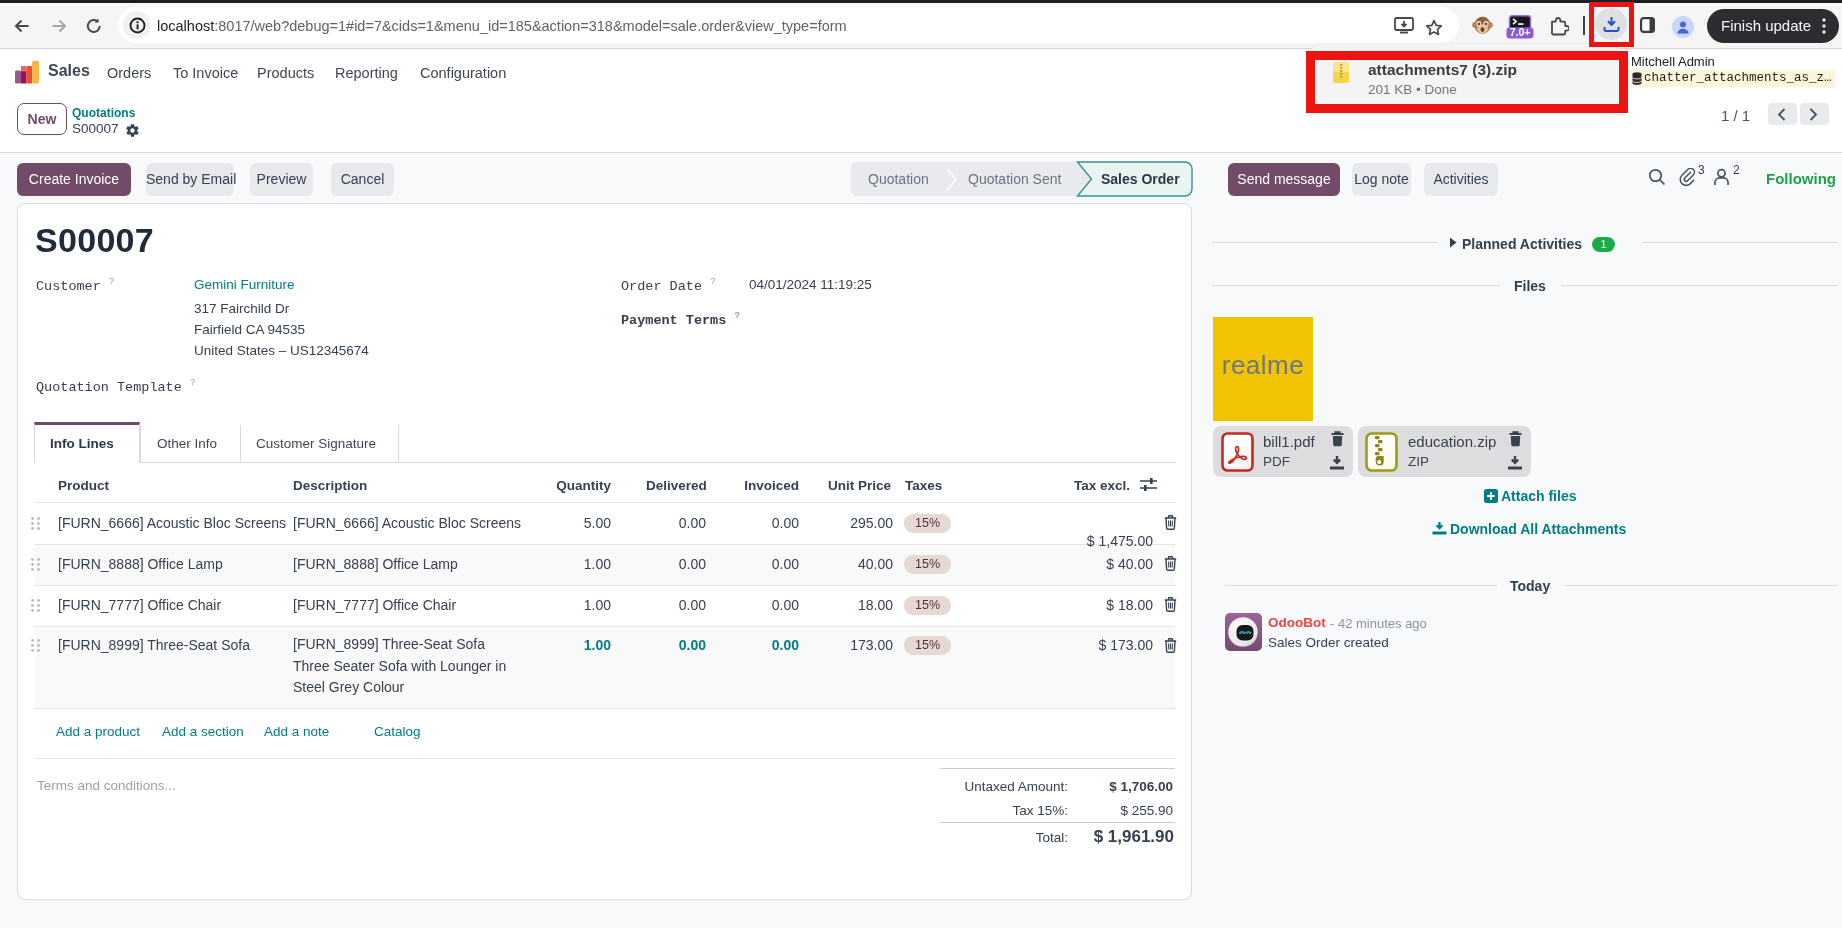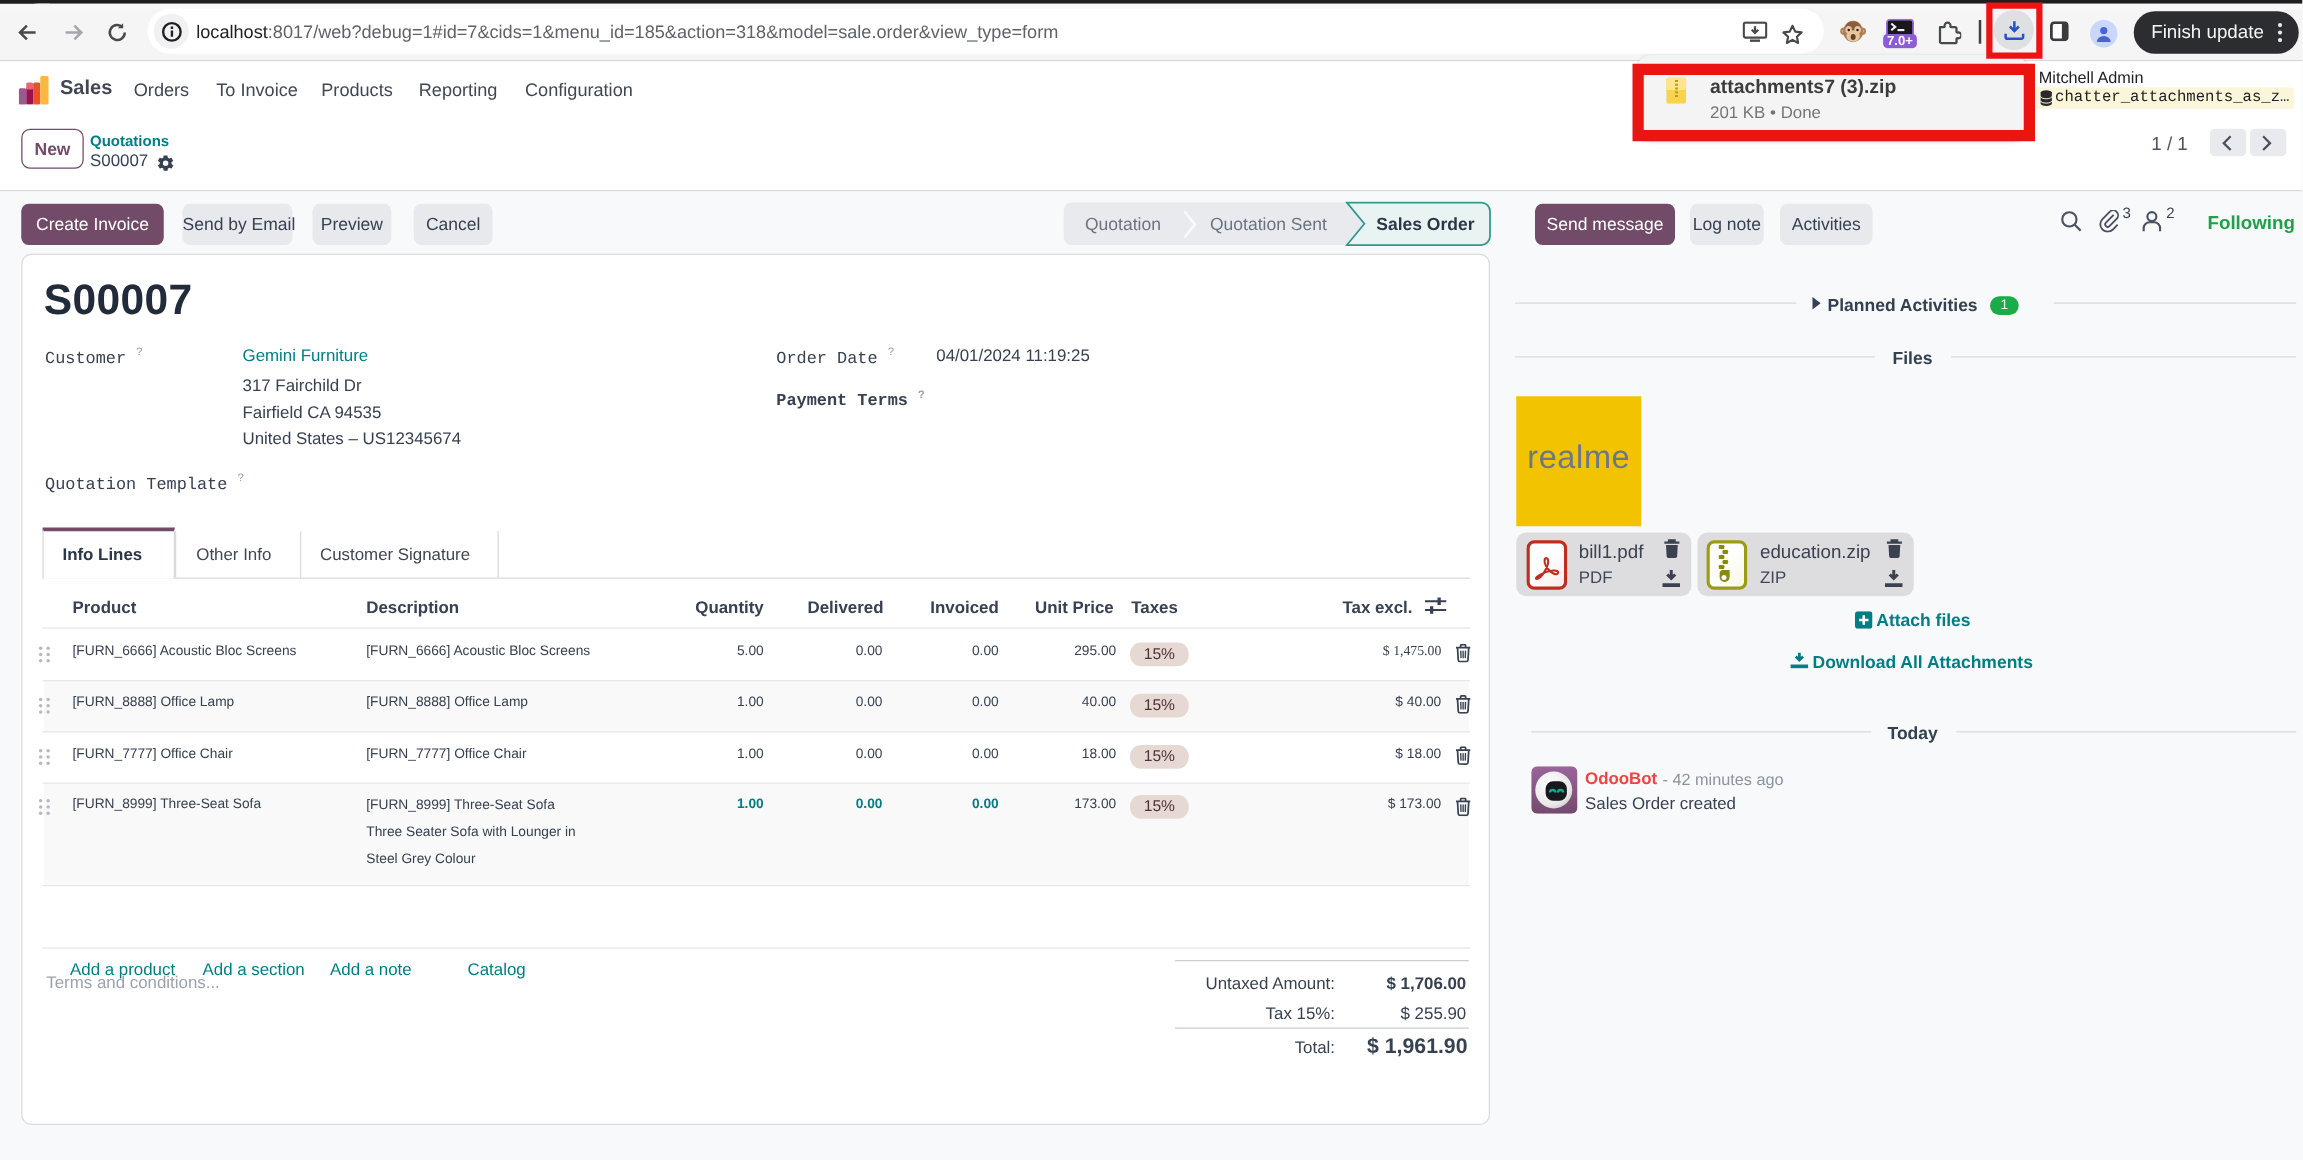--- a/index.html
+++ b/index.html
@@ -46,26 +46,26 @@
   .teal { color:#017e84; }
   .val { position:absolute; font-size:13.5px; color:#374151; }
   .val.teal { color:#017e84; }
 
   
   .tabtxt { position:absolute; font-size:13.5px; }
   #tabline { left:34px; top:462px; width:1142px; height:1px; background:#d8dadd; }
 
   
   .th { position:absolute; top:478px; font-size:13.5px; font-weight:700; color:#374151; }
-  .td { position:absolute; font-size:11px; color:#374151; white-space:nowrap; }
+  .td { position:absolute; font-size:14px; color:#374151; white-space:nowrap; }
   .rowline { position:absolute; left:34px; width:1142px; height:1px; background:#e4e6e9; }
   .stripe { position:absolute; left:35px; width:1140px; background:#f9f9f9; }
   .tag { position:absolute; background:#e6d8d2; border-radius:9px; font-size:12.5px; color:#51323a; text-align:center; }
   .tealtd { color:#017e84; font-weight:700; }
-  .addlink { position:absolute; top:724px; font-size:13.5px; font-weight:400; color:#017e84;margin-top:44px; }
+  .addlink { position:absolute; top:724px; font-size:13.5px; font-weight:400; color:#017e84; }
 
   
   .totlbl { position:absolute; font-size:13.5px; color:#374151; text-align:right; }
   .totval { position:absolute; font-size:13.5px; color:#374151; text-align:right; }
 
   
   .divline { position:absolute; height:1px; background:#d8dadd; }
   .secttl { position:absolute; font-size:14px; font-weight:700; color:#32404f; }
   #realme { left:1213px; top:317px; width:100px; height:104px; background:#f2c301; }
   #realmetxt { left:1213px; top:350px; width:100px; text-align:center; font-size:26px; color:#6d7887; letter-spacing:0.5px; }
@@ -164,21 +164,21 @@
 
 <div id="tablebody">
 
   <div class="abs td" style="left:58px; top:515px;">[FURN_6666] Acoustic Bloc Screens</div>
   <div class="abs td" style="left:293px; top:515px;">[FURN_6666] Acoustic Bloc Screens</div>
   <div class="abs td" style="left:511px; top:515px; width:100px; text-align:right;">5.00</div>
   <div class="abs td" style="left:606px; top:515px; width:100px; text-align:right;">0.00</div>
   <div class="abs td" style="left:699px; top:515px; width:100px; text-align:right;">0.00</div>
   <div class="abs td" style="left:793px; top:515px; width:100px; text-align:right;">295.00</div>
   <div class="tag" style="left:904px; top:514px; width:47px; height:19px; line-height:19px;">15%</div>
-  <div class="abs td" style="left:1053px; top:515px; width:100px; text-align:right;font-family:Liberation Serif, serif;">$ 1,475.00</div>
+  <div class="abs td" style="left:1053px; top:533px; width:100px; text-align:right;">$ 1,475.00</div>
 
   <div class="abs td" style="left:58px; top:556px;">[FURN_8888] Office Lamp</div>
   <div class="abs td" style="left:293px; top:556px;">[FURN_8888] Office Lamp</div>
   <div class="abs td" style="left:511px; top:556px; width:100px; text-align:right;">1.00</div>
   <div class="abs td" style="left:606px; top:556px; width:100px; text-align:right;">0.00</div>
   <div class="abs td" style="left:699px; top:556px; width:100px; text-align:right;">0.00</div>
   <div class="abs td" style="left:793px; top:556px; width:100px; text-align:right;padding-left:28px;">40.00</div>
   <div class="tag" style="left:904px; top:555px; width:47px; height:19px; line-height:19px;">15%</div>
   <div class="abs td" style="left:1053px; top:556px; width:100px; text-align:right;">$ 40.00</div>
 

